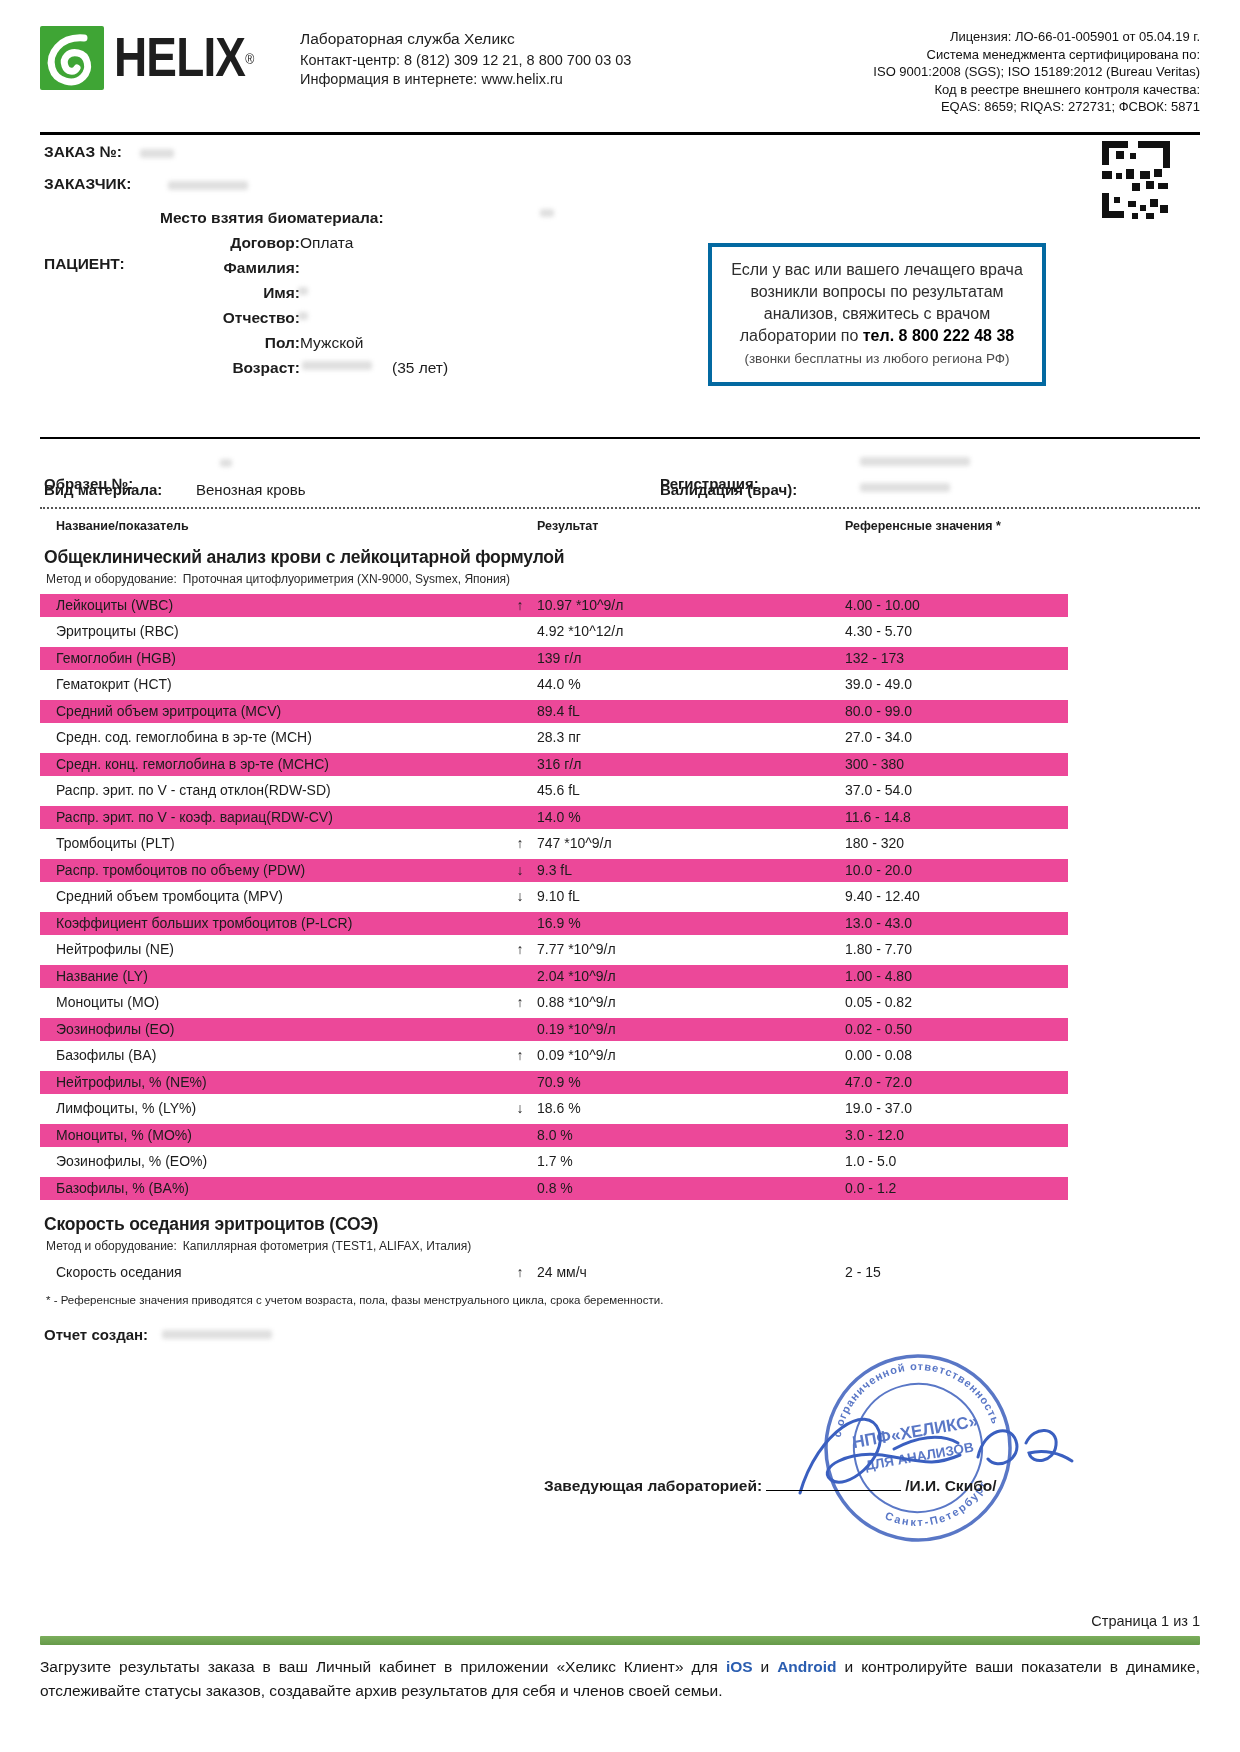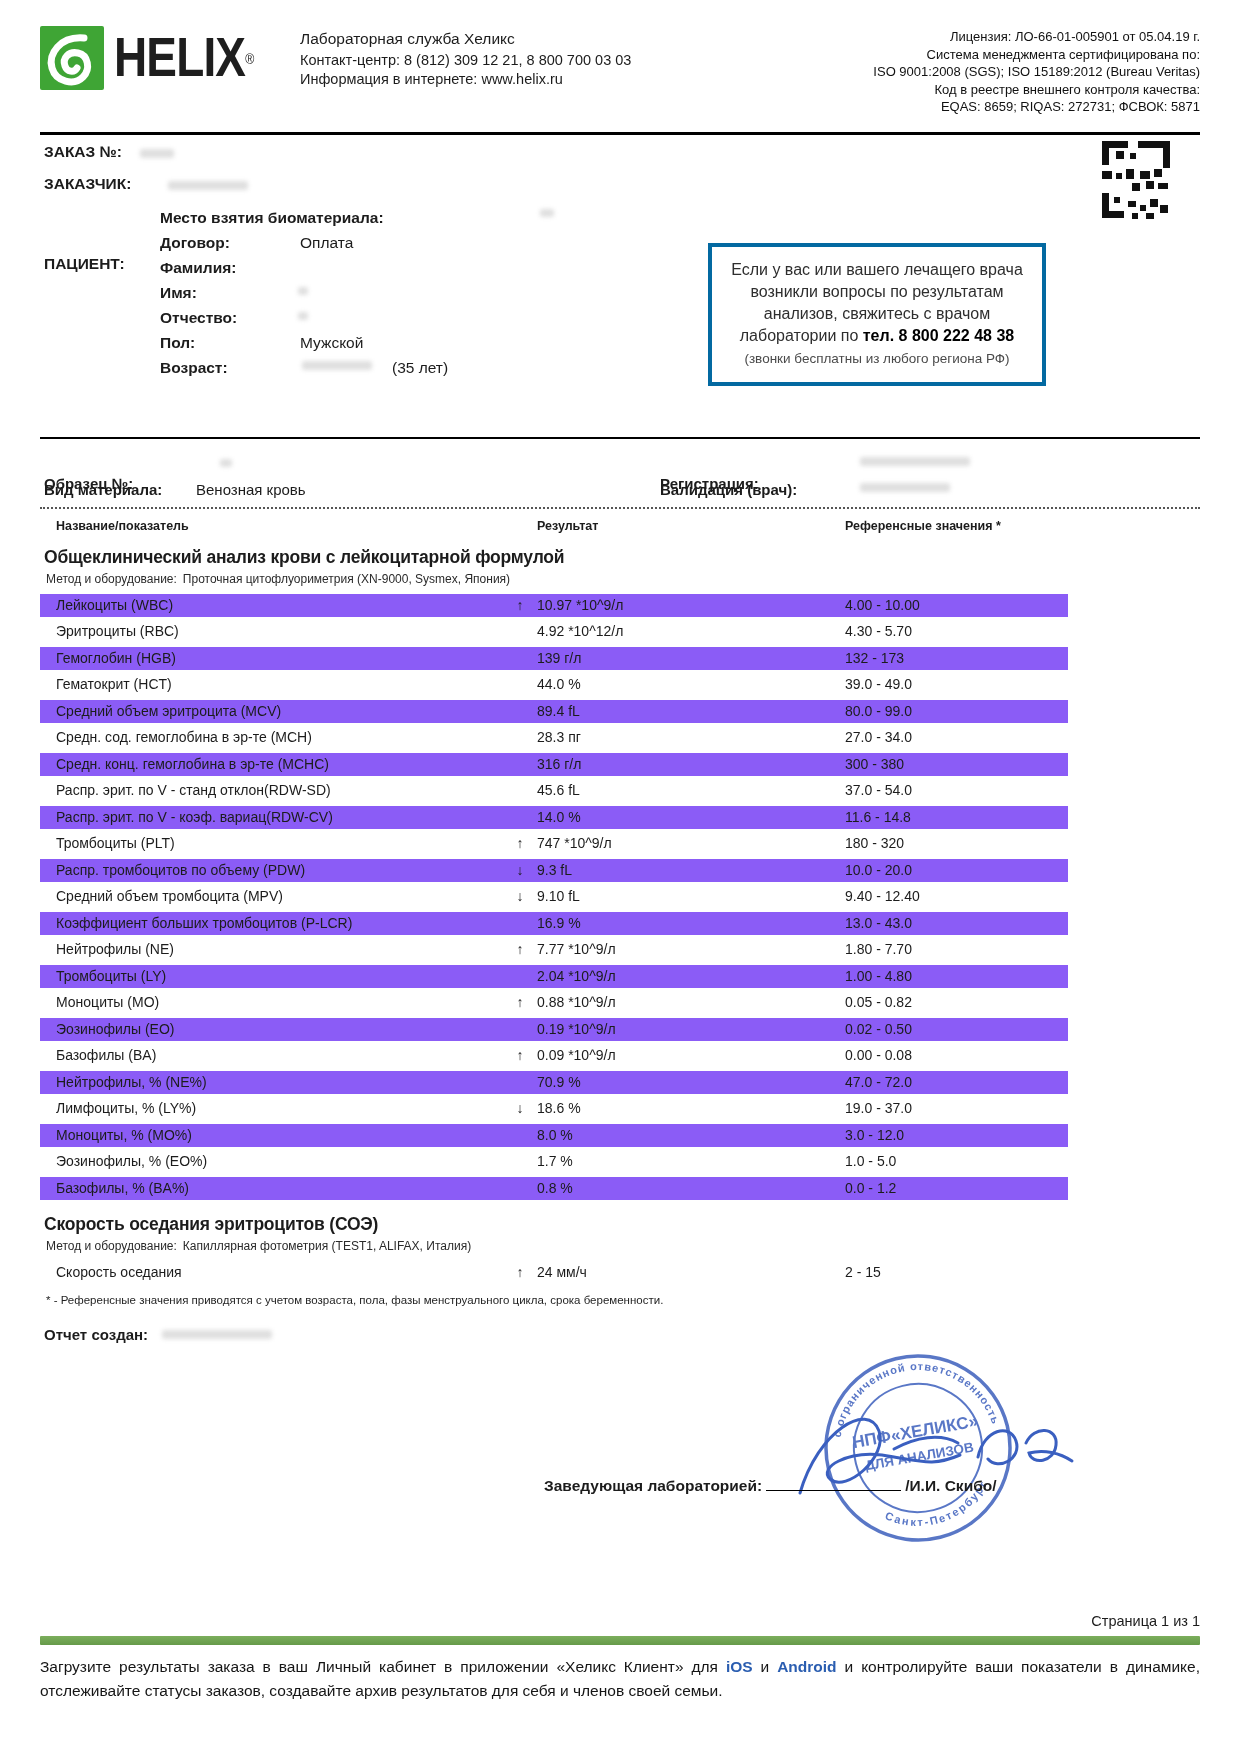--- a/index.html
+++ b/index.html
@@ -22,21 +22,21 @@
   .rule-thin  { border:none; border-top:2px solid #000; }
   .rule-dotted{ border:none; border-top:2px dotted #555; }
 
   
   .order { position:relative; height:302px; }
   .order-no   { position:absolute; left:4px;  top:8px;  font-size:15.5px; font-weight:700; }
   .customer   { position:absolute; left:4px;  top:40px; font-size:15.5px; font-weight:700; }
   .patient-lb { position:absolute; left:4px;  top:120px; font-size:15.5px; font-weight:700; }
   .fields { position:absolute; left:120px; top:70px; font-size:15.5px; }
   .f-row { height:25px; line-height:25px; white-space:nowrap; }
-  .f-row .fl { display:inline-block; min-width:140px; font-weight:700; }
+  .f-row .fl { display:inline-block; min-width:140px; font-weight:700;text-align:right; }
   .f-row .fv { display:inline-block; }
   .f-row .age-off { padding-left:92px; }
 
   .smudge { position:absolute; background:#b9b9b9; opacity:.45; filter:blur(2px); border-radius:2px; }
 
   .notice { position:absolute; left:668px; top:108px; width:338px; border:4px solid #0369a1;
             padding:12px 14px; text-align:center; font-size:16px; line-height:22px; color:#2e2e2e; }
   .notice .ph { font-weight:700; color:#000; }
   .notice .small { display:block; font-size:13.5px; color:#4a4a4a; margin-top:1px; }
 
@@ -54,21 +54,21 @@
   
   .thead { position:relative; height:22px; margin-top:8px; font-size:12.5px; font-weight:700; }
   .thead span { position:absolute; top:2px; }
   .th-name { left:16px; } .th-res { left:497px; } .th-ref { left:805px; }
 
   .sec-title { font-size:17.5px; font-weight:700; margin:8px 0 4px 4px; letter-spacing:-0.2px; }
   .method { font-size:12px; color:#2a2a2a; margin:0 0 8px 6px; }
   .method .ml { margin-right:6px; }
 
   .t-row { position:relative; height:23px; line-height:23px; font-size:14px; margin-bottom:3.5px; width:1028px; }
-  .t-row.shaded { background:#8b5cf6; }
+  .t-row.shaded { background:#ec4899; }
   .c-name { position:absolute; left:16px; white-space:nowrap; }
   .c-arrow{ position:absolute; left:468px; width:24px; text-align:center; font-weight:700; }
   .c-result{ position:absolute; left:497px; white-space:nowrap; }
   .c-ref  { position:absolute; left:805px; white-space:nowrap; }
 
   .footnote { font-size:11.5px; color:#1f1f1f; margin:10px 0 0 6px; }
   .report-created { position:relative; font-size:15px; font-weight:700; margin:20px 0 0 4px; }
 
   
   .bottom-area { position:relative; height:222px; margin-top:2px; }
@@ -265,21 +265,21 @@
           <span class="c-result">16.9 %</span>
           <span class="c-ref">13.0 - 43.0</span>
         </div>
         <div class="t-row">
           <span class="c-name">Нейтрофилы (NE)</span>
           <span class="c-arrow">↑</span>
           <span class="c-result">7.77 *10^9/л</span>
           <span class="c-ref">1.80 - 7.70</span>
         </div>
         <div class="t-row shaded">
-          <span class="c-name">Тромбоциты (LY)</span>
+          <span class="c-name">Название (LY)</span>
           <span class="c-result">2.04 *10^9/л</span>
           <span class="c-ref">1.00 - 4.80</span>
         </div>
         <div class="t-row">
           <span class="c-name">Моноциты (MO)</span>
           <span class="c-arrow">↑</span>
           <span class="c-result">0.88 *10^9/л</span>
           <span class="c-ref">0.05 - 0.82</span>
         </div>
         <div class="t-row shaded">

